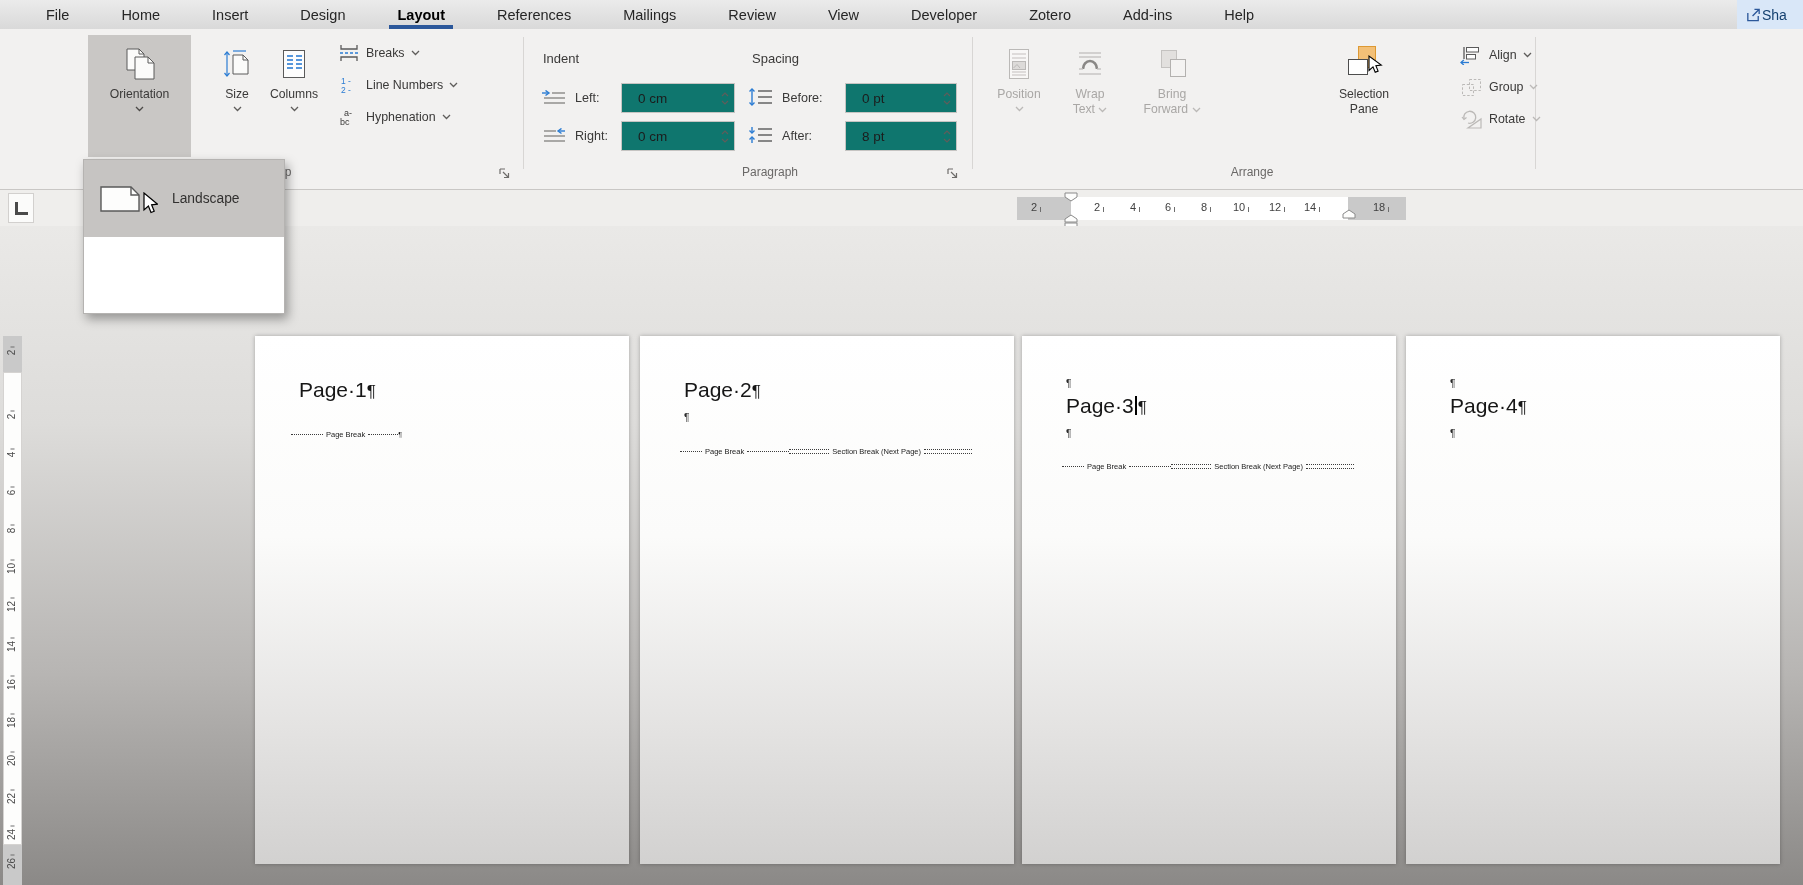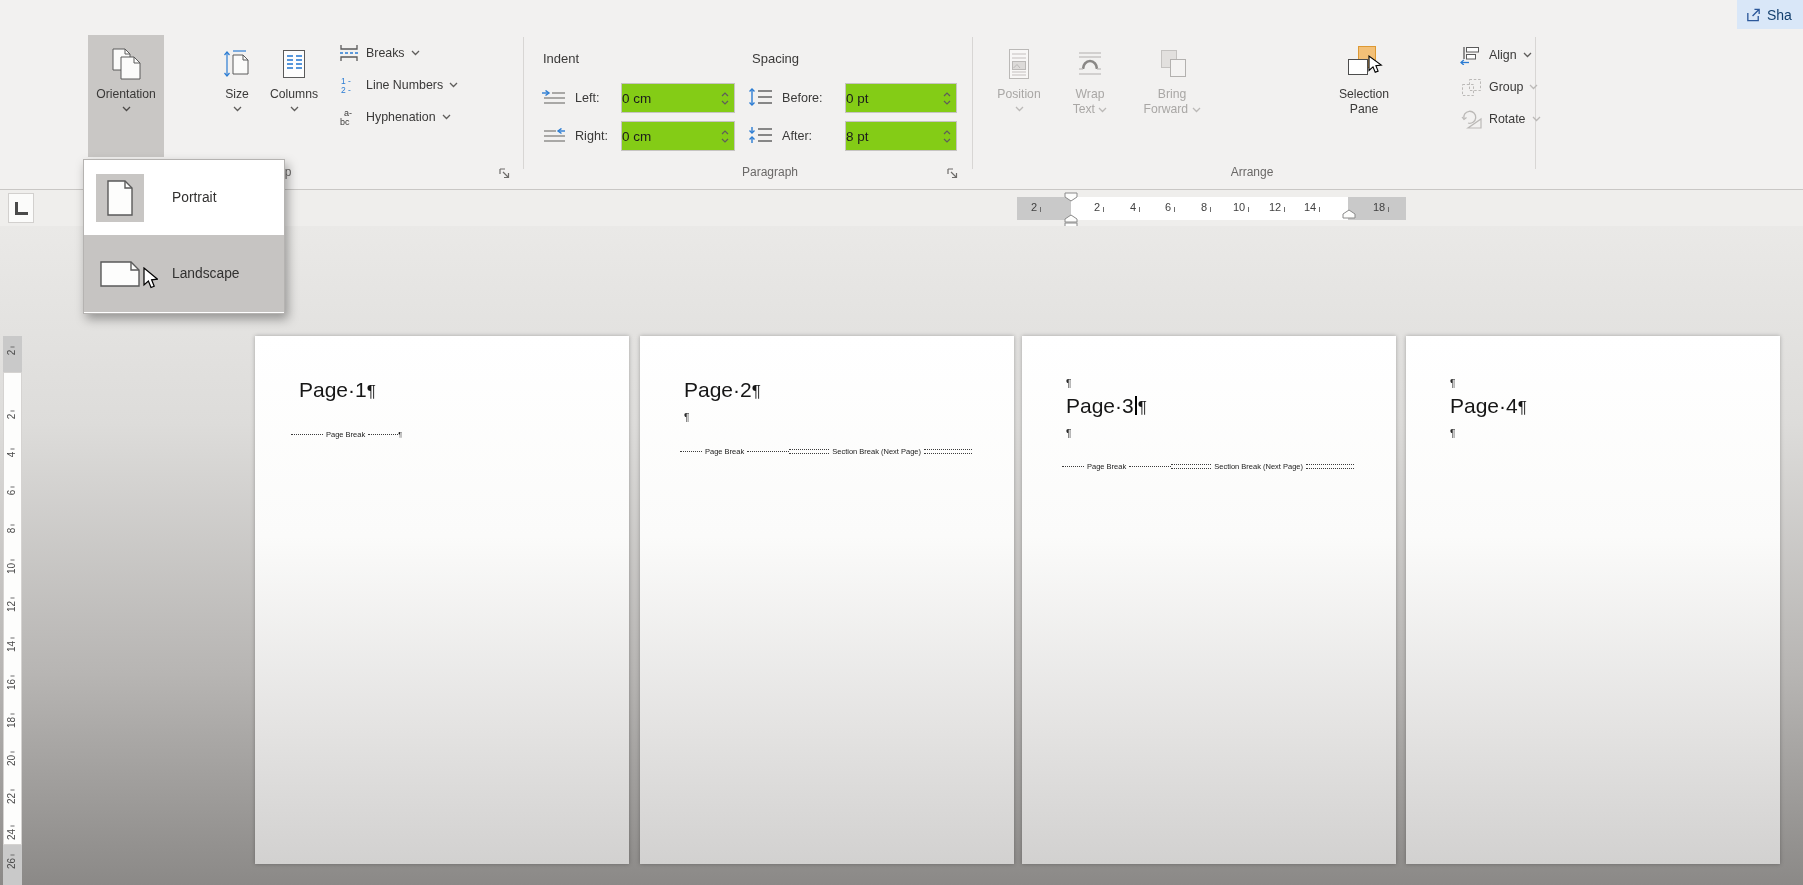--- a/index.html
+++ b/index.html
@@ -8,37 +8,37 @@
   .abs{position:absolute;}
 
   
   .menubar{left:0;top:0;width:1803px;height:29px;background:linear-gradient(#ebebeb,#d9d9d9);
            display:flex;align-items:center;padding-left:20px;box-sizing:border-box;}
   .mtab{position:relative;height:29px;display:flex;align-items:center;padding:0 26px;
         font-size:14.5px;color:#262626;cursor:default;white-space:nowrap;}
   .mtab.active{color:#000;font-weight:bold;}
   .mtab.active::after{content:"";position:absolute;left:18px;right:18px;bottom:0;height:4px;background:#2b579a;}
   .share-chip{right:0;top:0;width:66px;height:29px;background:#d9e7f8;display:flex;align-items:center;
-              gap:5px;padding-left:8px;box-sizing:border-box;font-size:14px;color:#14406f;}
+              padding-left:8px;box-sizing:border-box;font-size:14px;color:#14406f;}
 
   
   .ribbon{left:0;top:29px;width:1803px;height:160px;background:#f2f1f0;border-bottom:1px solid #c9c7c5;box-sizing:content-box;}
   .vsep{width:1px;top:8px;height:132px;background:#d8d6d4;}
   .btn-big{top:6px;height:122px;display:flex;flex-direction:column;align-items:center;cursor:default;}
   .btn-big .icn{height:46px;display:flex;align-items:center;justify-content:center;margin-top:6px;}
   .lbl{font-size:12.2px;color:#3a3938;line-height:15px;text-align:center;white-space:nowrap;}
   .dis{color:#a9a7a5;}
   .dis .lbl{color:#a9a7a5;}
   .chev{display:inline-block;width:9px;height:6px;}
   .chev svg{display:block;}
   .pressed{background:#c9c7c5;}
   .stack-row{display:flex;align-items:center;gap:6px;height:32px;font-size:12.4px;color:#3a3938;white-space:nowrap;}
   .grp-label{top:136px;font-size:12px;color:#6a6867;text-align:center;}
-  .spin-input{width:114px;height:30px;background:#84cc16;border:1px solid #c6c4c2;box-sizing:border-box;
-              display:flex;align-items:center;font-size:13.5px;color:#1c1c1c;padding-left:0;}
+  .spin-input{width:114px;height:30px;background:#0f766e;border:1px solid #c6c4c2;box-sizing:border-box;
+              display:flex;align-items:center;font-size:13.5px;color:#1c1c1c;padding-left:16px;}
   .spinners{margin-left:auto;display:flex;flex-direction:column;align-items:center;justify-content:center;
             width:18px;gap:3px;color:#5f5d5b;}
   .fld-lbl{font-size:12.6px;color:#3a3938;white-space:nowrap;}
 
   
   .dropdown{left:83px;top:159px;width:200px;height:153px;background:#fff;border:1px solid #b5b3b1;
             box-shadow:3px 5px 10px rgba(0,0,0,.35);z-index:50;}
   .dd-row{position:relative;display:flex;align-items:center;height:75px;cursor:default;}
   .dd-row.hl{background:#c6c4c2;height:77px;}
   .dd-label{font-size:13.8px;color:#323130;margin-left:28px;}
@@ -80,37 +80,52 @@
         transform:rotate(-90deg);}
   .vnum::after{content:"";display:inline-block;width:1px;height:4px;background:#6e6e6e;margin-left:2px;vertical-align:0;}
 
   svg{display:block;}
 </style>
 </head>
 <body>
 
 <div class="stage">
 
+  <div class="abs menubar">
+    <div class="mtab">File</div>
+    <div class="mtab">Home</div>
+    <div class="mtab">Insert</div>
+    <div class="mtab">Design</div>
+    <div class="mtab active">Layout</div>
+    <div class="mtab">References</div>
+    <div class="mtab">Mailings</div>
+    <div class="mtab">Review</div>
+    <div class="mtab">View</div>
+    <div class="mtab">Developer</div>
+    <div class="mtab">Zotero</div>
+    <div class="mtab">Add-ins</div>
+    <div class="mtab">Help</div>
+  </div>
   <div class="abs share-chip">
     <span>
       <svg width="17" height="16" viewBox="0 0 18 16">
           <path d="M3 6 v8 h11 v-5" fill="none" stroke="#2b579a" stroke-width="1.4"></path>
           <path d="M10 2 h5 v5 M15 2 L8 9" fill="none" stroke="#2b579a" stroke-width="1.4"></path>
         </svg>
     </span>
     <span>Sha</span>
   </div>
 
   <div class="abs ribbon">
     <div class="abs vsep" style="left:523px"></div>
     <div class="abs vsep" style="left:972px"></div>
     <div class="abs vsep" style="left:1535px"></div>
 
 
-    <div class="abs btn-big pressed" style="left:88px;width:76px">
+    <div class="abs btn-big pressed" style="left:88px;width:103px">
       <span class="icn">
         <svg width="38" height="34" viewBox="0 0 38 34">
           <path d="M6 2 h12 l5 5 v16 h-17 z" fill="#fbfbfa" stroke="#5a5a5a"></path>
           <path d="M18 2 v5 h5" fill="none" stroke="#5a5a5a"></path>
           <path d="M14 10 h13 l6 6 v16 h-19 z" fill="#fbfbfa" stroke="#5a5a5a"></path>
           <path d="M27 10 v6 h6" fill="none" stroke="#5a5a5a"></path>
         </svg>
       </span>
       <span class="lbl">Orientation</span>
       <span class="chev" style="margin-top:4px">
@@ -552,29 +567,20 @@
     </div>
 
     <div class="abs page" style="left:1406px">
       <div class="pmark" style="top:42px">¶</div>
       <div class="ptitle" style="top:58px"><span>Page·4</span><span style="font-size:17px">¶</span></div>
       <div class="pmark" style="top:92px">¶</div>
     </div>
   </div>
 
   <div class="abs dropdown">
-    <div class="dd-row">
-      <span class="dd-iconbox">
-        <svg width="30" height="38" viewBox="0 0 30 38">
-          <path d="M3 2 h17 l7 7 v27 h-24 z" fill="#fdfdfc" stroke="#5a5a5a" stroke-width="1.4"></path>
-          <path d="M20 2 v7 h7" fill="none" stroke="#5a5a5a" stroke-width="1.4"></path>
-        </svg>
-      </span>
-      <span class="dd-label">Portrait</span>
-    </div>
     <div class="dd-row hl">
       <span class="dd-iconplain">
         <svg width="42" height="30" viewBox="0 0 42 30">
           <path d="M2 3 h30 l8 8 v16 h-38 z" fill="#fdfdfc" stroke="#5a5a5a" stroke-width="1.4"></path>
           <path d="M32 3 v8 h8" fill="none" stroke="#5a5a5a" stroke-width="1.4"></path>
         </svg>
       </span>
       <span class="dd-label">Landscape</span>
       <svg class="abs" style="left:58px;top:32px" width="16" height="24" viewBox="0 0 16 24">
         <path d="M2 1 v17 l4.4-4 2.6 6.5 3.2-1.3 -2.6-6.4 6-0.6 z" fill="#fff" stroke="#000" stroke-width="1.2"></path>

